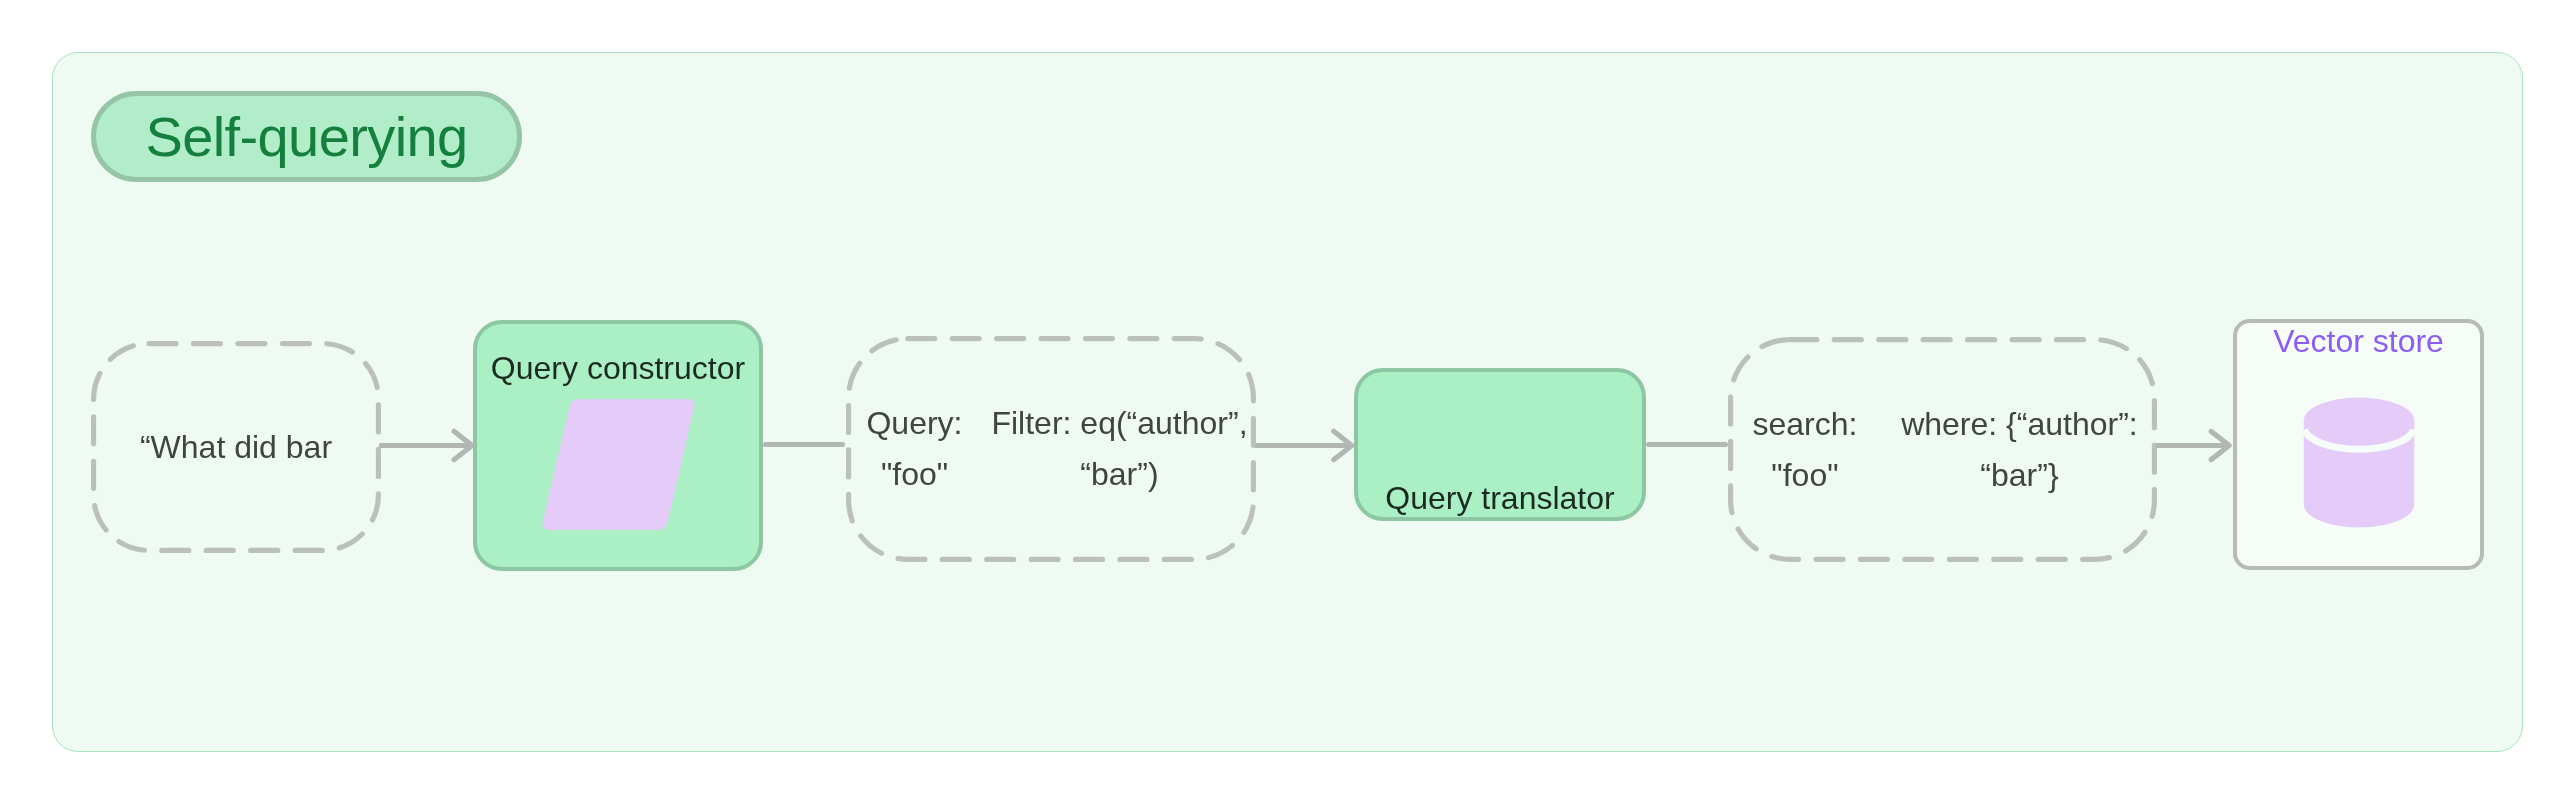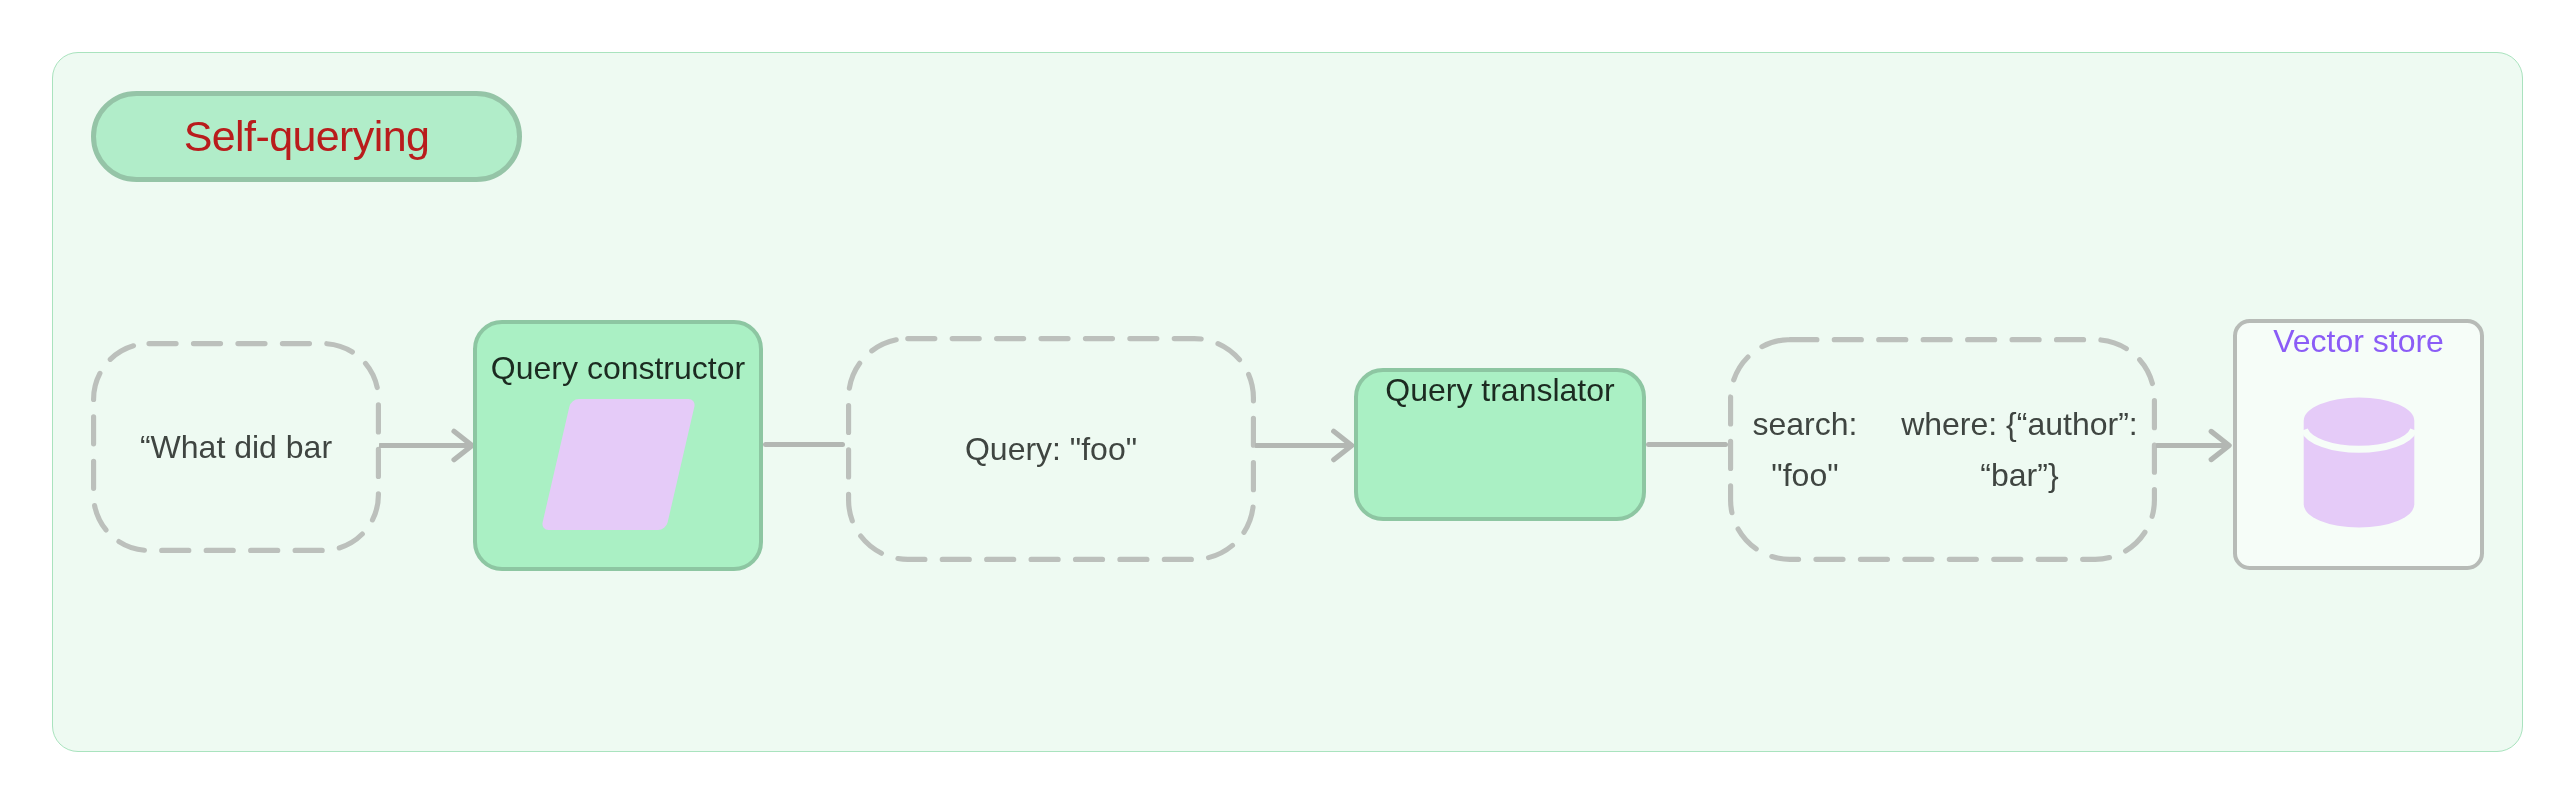--- a/index.html
+++ b/index.html
@@ -28,22 +28,22 @@
     position: absolute;
     left: 91px; top: 91px;
     width: 431px; height: 91px;
     box-sizing: border-box;
     background: var(--pill-bg, #b1edc9);
     border: 5.2px solid var(--pill-border, #95c4a7);
     border-radius: 48px;
     display: flex; align-items: center; justify-content: center;
   }
   .badge span {
-    font-size: 43px;
-    color: #b91c1c;
+    font-size: 56px;
+    color: #15803d;
     letter-spacing: -0.6px;
   }
   .node {
     position: absolute;
   }
   .dashsvg {
     position: absolute;
     left: 0; top: 0;
   }
   .dashsvg rect {
@@ -74,21 +74,21 @@
   }
   .gbox-title {
     margin-top: 26px;
     text-align: center;
     font-size: 32px;
     line-height: 37px;
     color: var(--box-ink, #1c2b21);
   }
   .gbox-center {
     display: flex;
-    align-items: flex-start;
+    align-items: flex-end;
     justify-content: center;
     font-size: 32px;
     color: var(--box-ink, #1c2b21);
   }
   .para {
     position: absolute;
     left: 79px; top: 75px;
     width: 125px; height: 131px;
     background: var(--lavender, #e5cbf8);
     border-radius: 7.7px;
@@ -162,20 +162,21 @@
   </div>
 
   <div class="hline" style="left:763px;top:442px;width:82px"></div>
 
   <div class="node" style="left:846px;top:336px;width:410px;height:226px">
     <svg class="dashsvg" width="410" height="226" viewBox="0 0 637 351">
       <rect x="4" y="4" width="629" height="343" rx="92"></rect>
     </svg>
     <div class="ntext">
       <div>Query: "foo"</div>
+      <div>Filter: eq(“author”, “bar”)</div>
     </div>
   </div>
 
   <svg class="conn" style="left:1255px;top:426px" width="100" height="39" viewBox="0 0 155 60">
     <line x1="2" y1="30" x2="148" y2="30"></line>
     <polyline points="122,8 150,30 122,52"></polyline>
   </svg>
 
   <div class="gbox gbox-center" style="left:1354px;top:368px;width:292px;height:153px">
     <div>Query translator</div>

